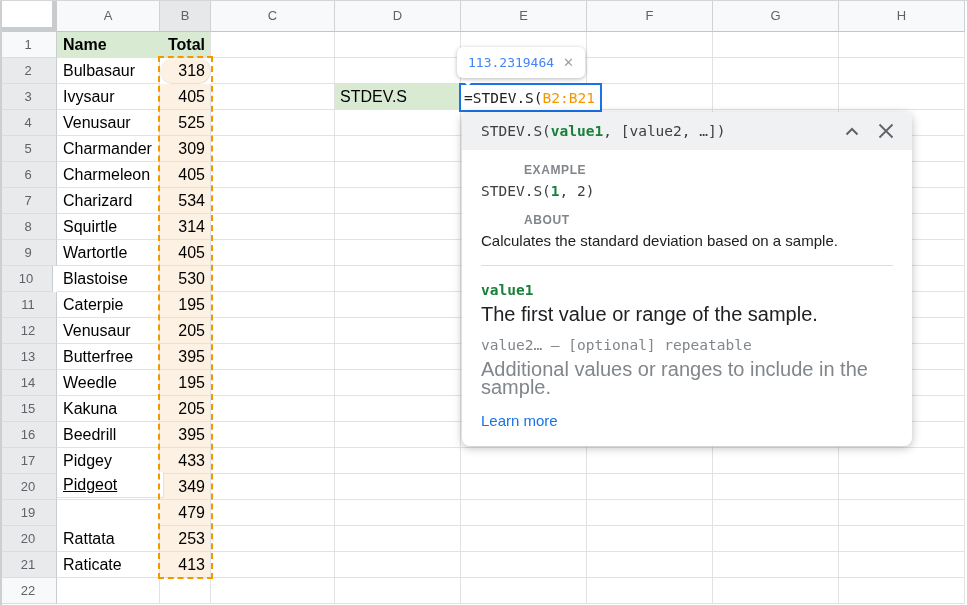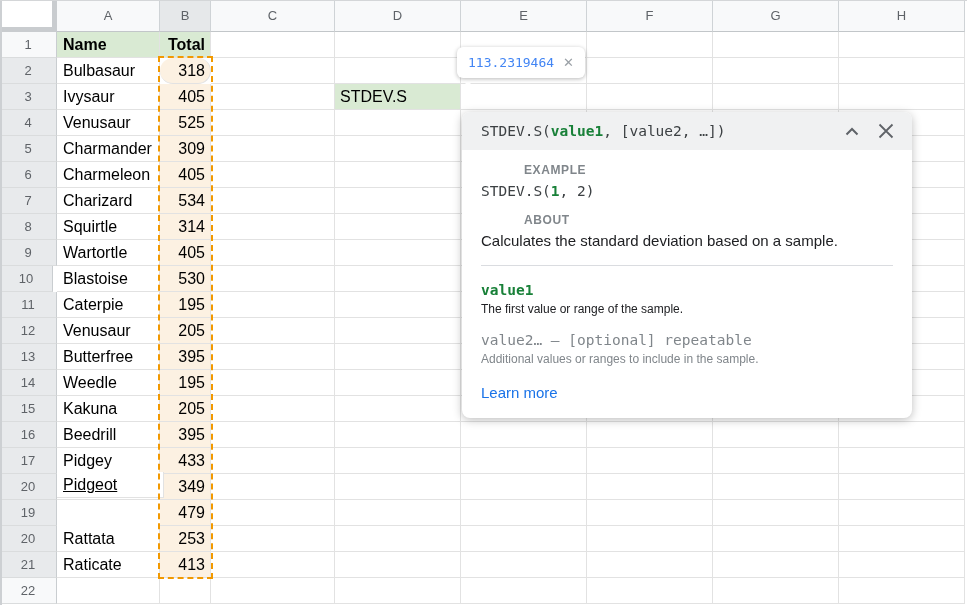--- a/index.html
+++ b/index.html
@@ -57,21 +57,21 @@
   #help-body{padding:13px 19px 16px 19px;}
   .mini-label{font-size:12px;font-weight:bold;color:#80868b;letter-spacing:.6px;line-height:14px;padding-left:43px;}
   .code-line{font-family:"DejaVu Sans Mono",monospace;font-size:14.5px;color:#3c4043;
              line-height:19px;margin-top:5px;}
   .body-text{font-size:15px;color:#202124;line-height:18px;margin-top:5px;}
   .mini-label.mt{margin-top:12px;}
   #help-divider{border:none;border-top:1px solid #dadce0;margin:15px 0 0 0;}
   .param-name{font-family:"DejaVu Sans Mono",monospace;font-size:14.5px;font-weight:bold;
               color:#188038;margin-top:15px;line-height:19px;}
   .param-name.gray{color:#80868b;font-weight:normal;margin-top:13px;}
-  .param-desc{font-size:12px;color:#202124;line-height:18px;}
+  .param-desc{font-size:20px;color:#202124;line-height:18px;margin-top:5px;}
   .param-desc.gray{color:#80868b;}
   #learn-more{display:inline-block;color:#1a73e8;font-size:15px;margin-top:15px;cursor:pointer;
               text-decoration:none;line-height:19px;}
 
   
   #left-edge{left:0;top:0;width:2px;height:605px;background:#cdd0d3;z-index:30;}
   #top-edge{left:0;top:0;width:967px;height:1px;background:#d4d6d8;z-index:30;}
 </style>
 </head>
 <body>
@@ -289,20 +289,24 @@
     </div>
 
   <div id="range-overlay" class="abs"></div>
 
   <div id="tip-tail" class="abs"></div>
   <div id="preview-tip" class="abs">
     <span class="val">113.2319464</span>
     <span class="x">✕</span>
   </div>
 
+  <div id="edit-cell" class="abs">
+    <span class="f-prefix">=STDEV.S(</span>
+    <span class="f-range">B2:B21</span>
+  </div>
 
   <div id="help-popup" class="abs">
     <div id="help-head">
       <span class="sig"><span>STDEV.S(</span><span class="arg-green">value1</span><span>, [value2, …])</span></span>
       <span class="head-icon">
         <svg width="14" height="9" viewBox="0 0 14 9">
             <polyline points="1.5,7.5 7,2 12.5,7.5" fill="none" stroke="#5f6368" stroke-width="2"></polyline>
           </svg>
       </span>
       <span class="head-icon">

